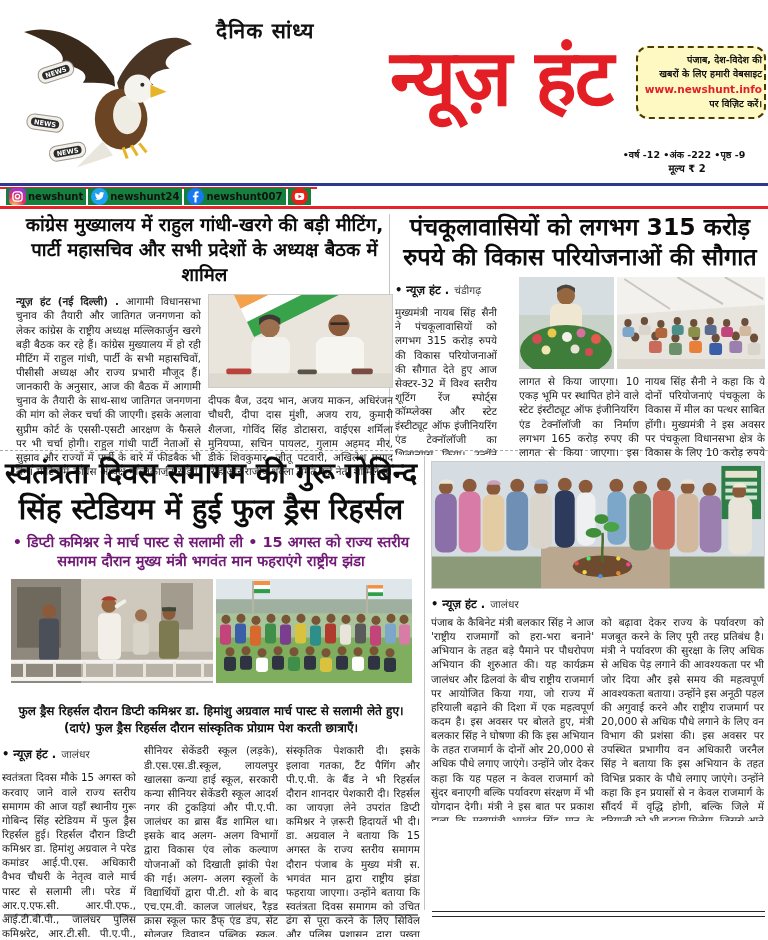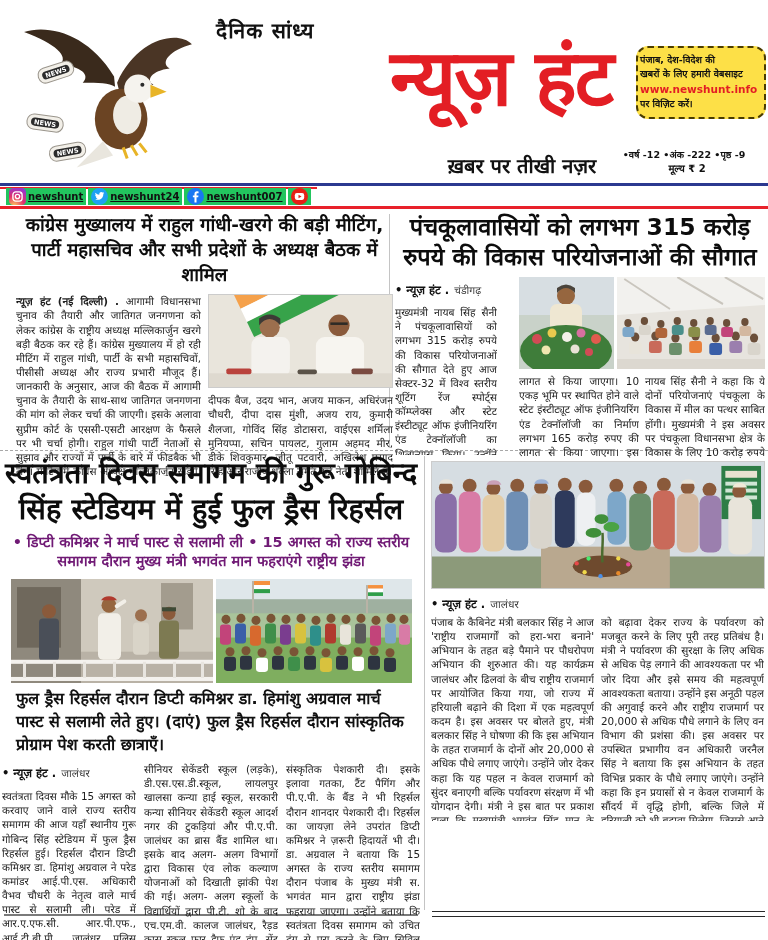--- a/index.html
+++ b/index.html
@@ -7,40 +7,40 @@
   .page { position:relative; width:768px; height:940px; background:#fff; overflow:hidden;
           font-family:"DejaVu Sans","Liberation Sans",sans-serif; color:#111; }
 
   
   .eagle { position:absolute; left:18px; top:24px; width:180px; height:154px; }
   .edition-label { position:absolute; left:216px; top:16px; font-size:21px; font-weight:bold; letter-spacing:1px; }
   .mast-title { position:absolute; left:188px; top:18px; width:424px; text-align:right;
                 font-size:78px; font-weight:900; color:#e31e24; line-height:1.55; letter-spacing:-2px; }
   .mast-tagline { position:absolute; left:432px; top:152px; width:180px; text-align:center;
                   font-size:20px; font-weight:bold; }
-  .web-box { position:absolute; left:636px; top:46px; width:130px; background:#fde047;
-             border:2px dashed #4a3c00; border-radius:12px; text-align:left;
+  .web-box { position:absolute; left:636px; top:46px; width:130px; background:#fef9c3;
+             border:2px dashed #4a3c00; border-radius:12px; text-align:right;
              font-size:9.5px; font-weight:bold; line-height:1.5; padding:5px 2px; color:#111; }
   .web-box .url { color:#e31e24; display:block; font-size:10.5px; }
   .web-box span { display:block; }
   .dateline { position:absolute; left:608px; top:116px; width:158px; text-align:center;
               font-weight:bold; font-size:11.5px; line-height:1.3; }
   .issue-line { position:absolute; left:600px; top:148px; width:168px; text-align:center;
                 font-size:9.5px; font-weight:bold; }
   .price-line { position:absolute; left:608px; top:161px; width:158px; text-align:center;
                 font-size:10px; font-weight:bold; }
 
   
   .info-bar { position:absolute; left:0; top:183px; width:768px; height:26px;
               border-top:3px solid #2b3990; border-bottom:3px solid #e8212a;
               display:flex; align-items:center; justify-content:space-between; padding:0 6px; background:#fff; }
   .contact-line { font-size:9.6px; font-weight:bold; white-space:nowrap; }
   .social-row { display:flex; align-items:center; gap:2px; position:relative; }
   .social-row::before { content:""; position:absolute; left:-6px; right:-6px; top:-1px; height:2px; background:#e8212a; }
-  .social-item { display:flex; align-items:center; gap:2px; background:#22c55e; padding:0 3px; position:relative;text-decoration:underline; }
+  .social-item { display:flex; align-items:center; gap:2px; background:#15803d; padding:0 3px; position:relative; }
   .social-item svg { width:17px; height:17px; display:block; }
   .social-handle { font-size:10px; font-weight:bold; }
 
   
   .v-divider1 { position:absolute; left:389px; top:214px; width:1px; height:234px; background:#c4c4c4; }
   .h-divider  { position:absolute; left:0; top:450px; width:768px; border-top:1.5px dashed #a8a8a8; }
   .v-divider2 { position:absolute; left:424px; top:456px; width:1px; height:454px; background:#c4c4c4; }
   .rule-left  { position:absolute; left:4px;  top:914px; width:414px; height:1.5px; background:#7a7a7a; }
   .rule-right { position:absolute; left:432px; top:911px; width:333px; height:6px;
                 border-top:1.5px solid #2a2a2a; border-bottom:1.5px solid #2a2a2a; }
@@ -77,21 +77,21 @@
   .art2-cols { display:flex; gap:6px; margin-top:5px; }
   .art2-cols .body-text { width:120px; height:84px; overflow:hidden; }
 
   
   #art3 { left:2px; top:456px; width:418px; }
   .h3a { font-size:29px; font-weight:bold; text-align:center; line-height:1.24; color:#0c0c0c; }
   .subhead-red { color:#701a75; font-size:14.5px; font-weight:bold; text-align:center; line-height:1.3; margin-top:5px; }
   .art3-photos { display:flex; gap:3px; margin-top:8px; justify-content:center; }
   .photo-dais  { width:202px; height:104px; }
   .photo-group { width:196px; height:104px; }
-  .caption { font-size:16px; font-weight:bold; line-height:1.45; margin-top:4px; padding:0 14px; }
+  .caption { font-size:12px; font-weight:bold; text-align:center; line-height:1.45; margin-top:20px; padding:0 14px; }
   .art3-cols { display:flex; gap:8px; margin-top:6px; }
   .art3-cols .col { width:134px; }
   .art3-cols .body-text { height:194px; overflow:hidden; }
   #art3 .col .byline { margin-bottom:8px; }
   #art3 .col1 .body-text { height:170px; }
 
   
   #art4 { left:431px; top:454px; width:334px; }
   .h4a { font-size:20.5px; font-weight:bold; text-align:center; line-height:1.3; color:#0c0c0c; }
   .subhead-blue { color:#1b9cd9; font-size:13.8px; font-weight:bold; text-align:center; line-height:1.28; margin-top:4px; }
@@ -129,21 +129,20 @@
       <g transform="translate(30,122) rotate(-10)">
         <rect width="36" height="15" rx="7" fill="#f2efe8" stroke="#9a958c"></rect>
         <rect x="4" y="3.5" width="28" height="8" rx="4" fill="#2b2b2b"></rect>
         <text x="18" y="10" font-size="6.5" fill="#fff" text-anchor="middle" font-weight="bold">NEWS</text>
       </g>
     </svg>
   </div>
 
   <div class="edition-label">दैनिक सांध्य</div>
   <div class="mast-title">न्यूज़ हंट</div>
-  <div class="mast-tagline">ख़बर पर तीखी नज़र</div>
 
   <div class="web-box">
     <span>पंजाब, देश-विदेश की</span>
     <span>खबरों के लिए हमारी वेबसाइट</span>
     <span class="url">www.newshunt.info</span>
     <span>पर विज़िट करें।</span>
   </div>
 
   <div class="issue-line">•वर्ष -12  •अंक -222  •पृष्ठ -9</div>
   <div class="price-line">मूल्य ₹ 2</div>

